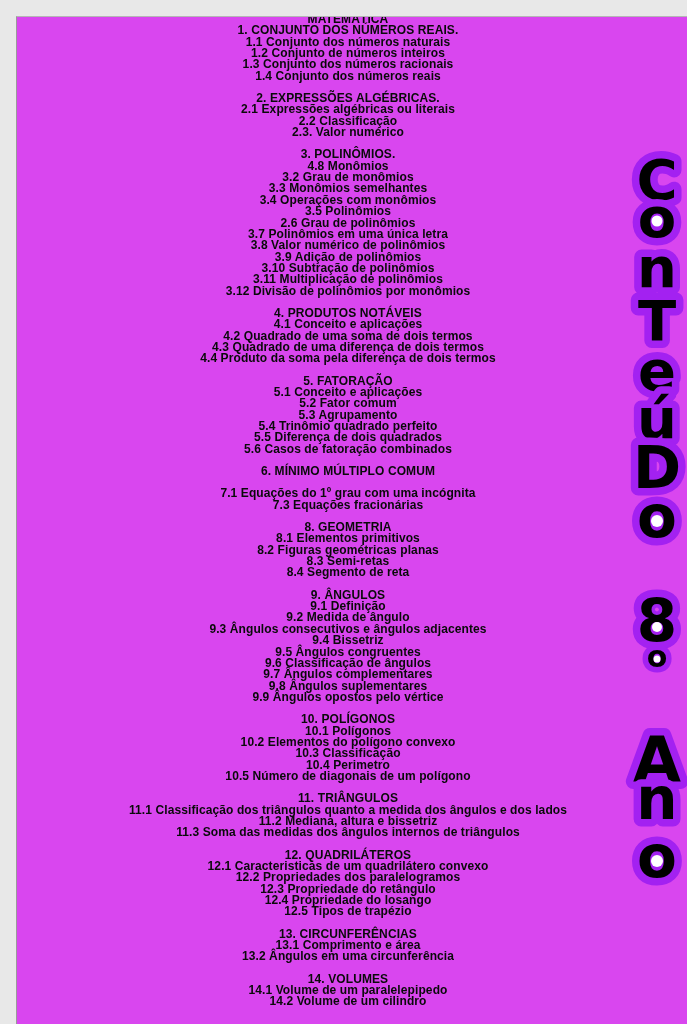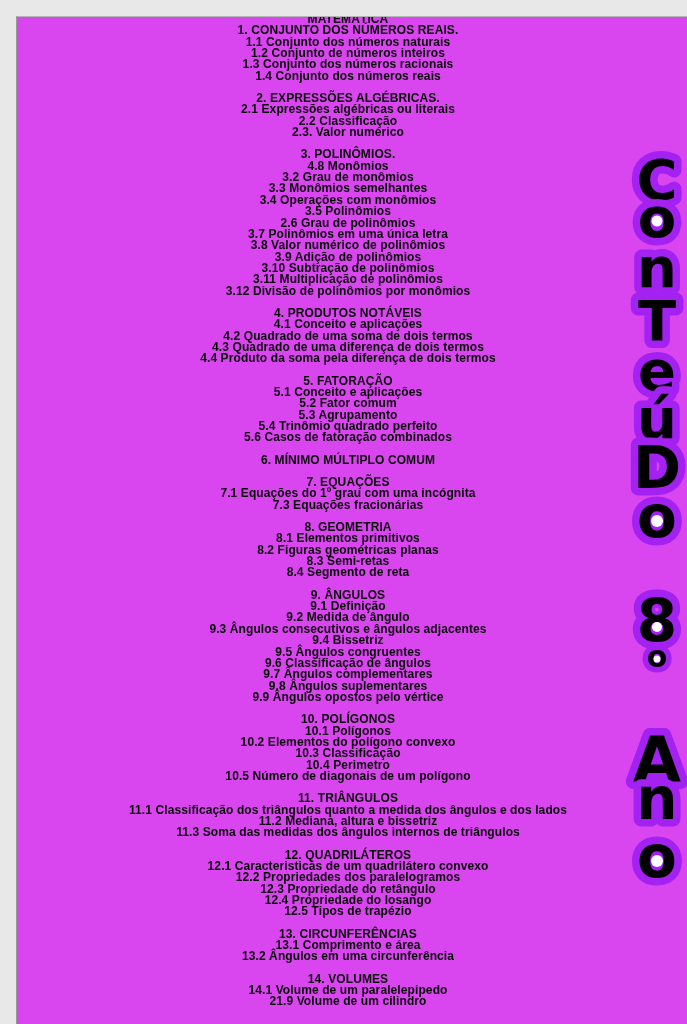--- a/index.html
+++ b/index.html
@@ -89,27 +89,27 @@
           <div class="toc-item">4.2 Quadrado de uma soma de dois termos</div>
           <div class="toc-item">4.3 Quadrado de uma diferença de dois termos</div>
           <div class="toc-item">4.4 Produto da soma pela diferença de dois termos</div>
         </div>
         <div class="toc-section">
           <div class="toc-heading">5. FATORAÇÃO</div>
           <div class="toc-item">5.1 Conceito e aplicações</div>
           <div class="toc-item">5.2 Fator comum</div>
           <div class="toc-item">5.3 Agrupamento</div>
           <div class="toc-item">5.4 Trinômio quadrado perfeito</div>
+          <div class="toc-item">5.5 Diferença de dois quadrados</div>
           <div class="toc-item">5.6 Casos de fatoração combinados</div>
         </div>
         <div class="toc-section">
           <div class="toc-heading">6. MÍNIMO MÚLTIPLO COMUM</div>
         </div>
         <div class="toc-section">
-          <div class="toc-heading">7. EQUAÇÕES</div>
           <div class="toc-item">7.1 Equações do 1º grau com uma incógnita</div>
           <div class="toc-item">7.3 Equações fracionárias</div>
         </div>
         <div class="toc-section">
           <div class="toc-heading">8. GEOMETRIA</div>
           <div class="toc-item">8.1 Elementos primitivos</div>
           <div class="toc-item">8.2 Figuras geométricas planas</div>
           <div class="toc-item">8.3 Semi-retas</div>
           <div class="toc-item">8.4 Segmento de reta</div>
         </div>
@@ -148,21 +148,21 @@
           <div class="toc-item">12.5 Tipos de trapézio</div>
         </div>
         <div class="toc-section">
           <div class="toc-heading">13. CIRCUNFERÊNCIAS</div>
           <div class="toc-item">13.1 Comprimento e área</div>
           <div class="toc-item">13.2 Ângulos em uma circunferência</div>
         </div>
         <div class="toc-section">
           <div class="toc-heading">14. VOLUMES</div>
           <div class="toc-item">14.1 Volume de um paralelepipedo</div>
-          <div class="toc-item">21.9 Volume de um cilindro</div>
+          <div class="toc-item">14.2 Volume de um cilindro</div>
         </div>
       </div>
   </div>
   <svg id="banner" class="banner-svg" viewBox="0 0 94 1024">
       <text x="47" y="182" font-size="56" fill="#000000" stroke="#a321f1" stroke-width="15" stroke-linejoin="round" stroke-linecap="round" paint-order="stroke fill">C</text>
       <text x="47" y="220" font-size="56" fill="#000000" stroke="#a321f1" stroke-width="15" stroke-linejoin="round" stroke-linecap="round" paint-order="stroke fill">o</text>
       <text x="47" y="270" font-size="56" fill="#000000" stroke="#a321f1" stroke-width="15" stroke-linejoin="round" stroke-linecap="round" paint-order="stroke fill">n</text>
       <text x="47" y="323" font-size="56" fill="#000000" stroke="#a321f1" stroke-width="15" stroke-linejoin="round" stroke-linecap="round" paint-order="stroke fill">T</text>
       <text x="47" y="373" font-size="56" fill="#000000" stroke="#a321f1" stroke-width="15" stroke-linejoin="round" stroke-linecap="round" paint-order="stroke fill">e</text>
       <text x="47" y="421" font-size="56" fill="#000000" stroke="#a321f1" stroke-width="15" stroke-linejoin="round" stroke-linecap="round" paint-order="stroke fill">ú</text>

